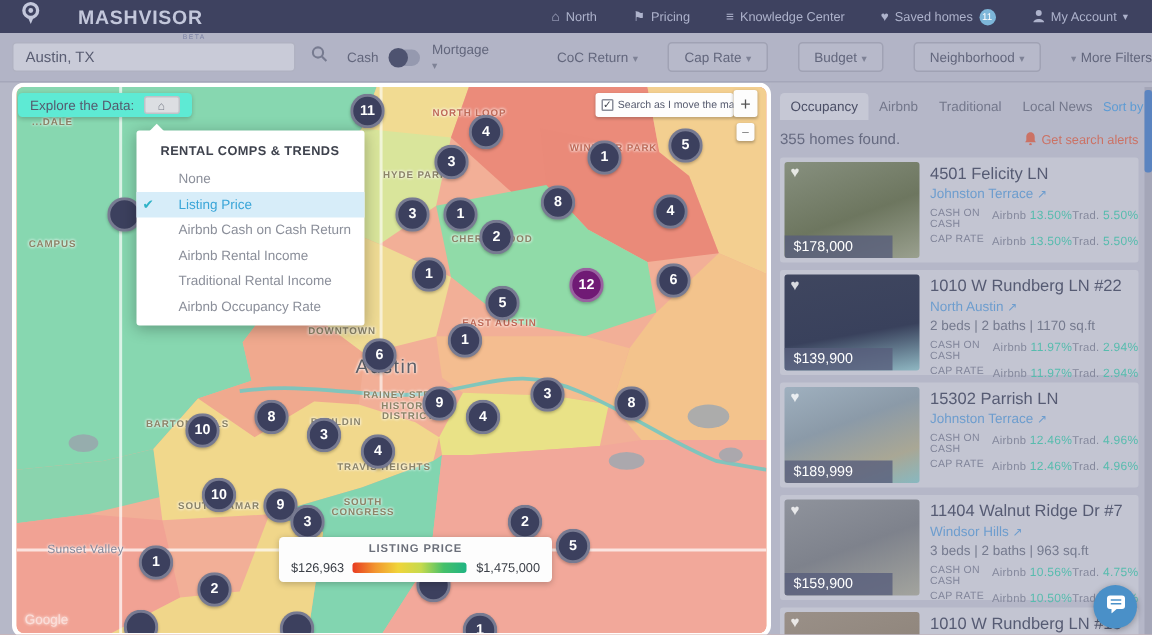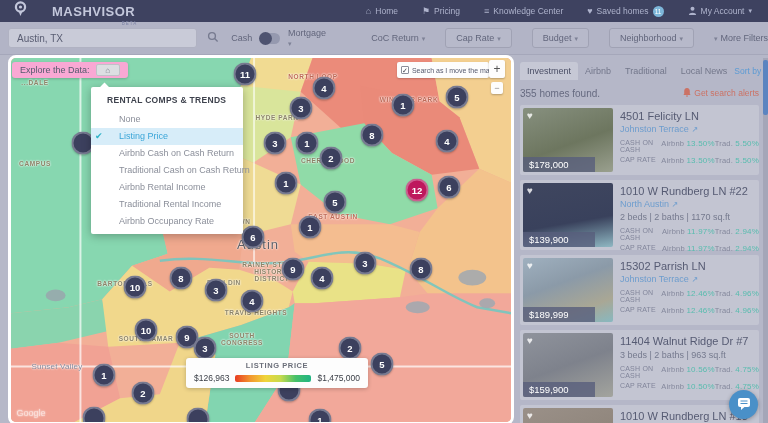--- a/index.html
+++ b/index.html
@@ -33,21 +33,21 @@
   
   .mappanel { position:absolute; left:8px; top:55px; width:506px; height:370px; border:3px solid #ffffff; border-radius:8px; overflow:hidden; background:#f2af97; z-index:30; }
   .maplayer { position:absolute; left:0; top:0; width:500px; height:364px; }
   .maplabel { position:absolute; transform:translate(-50%,-50%); font-size:6.5px; font-weight:bold; letter-spacing:.6px; color:#8c8468; white-space:nowrap; text-shadow:0 0 2px rgba(255,255,255,.9),0 0 2px rgba(255,255,255,.9); z-index:3; }
   .maplabel.red { color:#bf6a58; }
   .maplabel.city { font-size:13px; font-weight:normal; letter-spacing:1px; color:#5d6068; }
   .maplabel.citysm { font-size:8px; font-weight:normal; letter-spacing:.2px; color:#84879a; }
   .maplabel.attrib { font-size:9px; font-weight:normal; color:#ffffff; opacity:.65; letter-spacing:0; }
   .marker { position:absolute; transform:translate(-50%,-50%); width:23px; height:23px; border-radius:50%; background:#3c405e; border:2px solid rgba(230,232,240,.35); box-shadow:0 1px 2px rgba(0,0,0,.25); color:#fff; font-size:9.5px; font-weight:bold; display:flex; align-items:center; justify-content:center; z-index:4; cursor:pointer; }
 
-  .explorebar { position:absolute; left:1px; top:4px; width:116px; height:16px; background:#f9a8d4; border-radius:3px; box-shadow:0 1px 3px rgba(0,0,0,.2); display:flex; align-items:center; z-index:6; }
+  .explorebar { position:absolute; left:1px; top:4px; width:116px; height:16px; background:#5eead4; border-radius:3px; box-shadow:0 1px 3px rgba(0,0,0,.2); display:flex; align-items:center; z-index:6; }
   .explorebar .xlabel { font-size:9px; color:#555a6e; margin-left:8px; white-space:nowrap; }
   .homebtn { margin-left:6px; width:24px; height:12px; background:#dcdee2; border:1px solid #c0c2c8; border-radius:2px; display:flex; align-items:center; justify-content:center; font-size:8px; color:#7a7e8a; cursor:pointer; }
 
   .dropdown { position:absolute; left:80px; top:29px; width:152px; background:#ffffff; border-radius:2px; box-shadow:0 2px 10px rgba(0,0,0,.28); z-index:7; padding-bottom:4px; }
   .dropdown::before { content:""; position:absolute; left:10px; top:-3px; width:7px; height:7px; background:#fff; transform:rotate(45deg); }
   .dd-header { font-size:8.5px; font-weight:bold; color:#3e424d; letter-spacing:.3px; padding:8px 0 6px 16px; }
   .dd-item { position:relative; height:17px; line-height:17px; padding-left:28px; font-size:9px; color:#8b8f9a; cursor:pointer; white-space:nowrap; }
   .dd-item.sel { background:#d7edf9; color:#3ba6d8; }
   .dd-check { position:absolute; left:4px; top:0; font-size:9px; color:#2fb3c7; }
 
@@ -110,21 +110,21 @@
           <circle cx="6.5" cy="6" r="1.6" fill="#c3c7db"></circle>
           <path d="M4.6 10.6 L8.4 10.6 L6.5 15 Z" fill="#c3c7db"></path>
         </svg>
     </span>
     <span class="logo-text">MASHVISOR</span>
     <span class="logo-beta">BETA</span>
   </div>
   <div class="navmenu">
       <div class="navitem">
         <span class="glyph">⌂</span>
-        <span>Home</span>
+        <span>North</span>
       </div>
       <div class="navitem">
         <span class="glyph">⚑</span>
         <span>Pricing</span>
       </div>
       <div class="navitem">
         <span class="glyph">≡</span>
         <span>Knowledge Center</span>
       </div>
       <div class="navitem">
@@ -224,21 +224,21 @@
       <div class="marker" style="left: 290px; top: 50px; background: rgb(60, 64, 94);">3</div>
       <div class="marker" style="left: 392px; top: 47px; background: rgb(60, 64, 94);">1</div>
       <div class="marker" style="left: 446px; top: 39px; background: rgb(60, 64, 94);">5</div>
       <div class="marker" style="left: 72px; top: 85px; background: rgb(60, 64, 94);"></div>
       <div class="marker" style="left: 264px; top: 85px; background: rgb(60, 64, 94);">3</div>
       <div class="marker" style="left: 296px; top: 85px; background: rgb(60, 64, 94);">1</div>
       <div class="marker" style="left: 361px; top: 77px; background: rgb(60, 64, 94);">8</div>
       <div class="marker" style="left: 436px; top: 83px; background: rgb(60, 64, 94);">4</div>
       <div class="marker" style="left: 320px; top: 100px; background: rgb(60, 64, 94);">2</div>
       <div class="marker" style="left: 275px; top: 125px; background: rgb(60, 64, 94);">1</div>
-      <div class="marker" style="left: 406px; top: 132px; background: #be185d;">12</div>
+      <div class="marker" style="left: 380px; top: 132px; background: #701a75;">12</div>
       <div class="marker" style="left: 438px; top: 129px; background: rgb(60, 64, 94);">6</div>
       <div class="marker" style="left: 324px; top: 144px; background: rgb(60, 64, 94);">5</div>
       <div class="marker" style="left: 299px; top: 169px; background: rgb(60, 64, 94);">1</div>
       <div class="marker" style="left: 242px; top: 179px; background: rgb(60, 64, 94);">6</div>
       <div class="marker" style="left: 282px; top: 211px; background: rgb(60, 64, 94);">9</div>
       <div class="marker" style="left: 170px; top: 220px; background: rgb(60, 64, 94);">8</div>
       <div class="marker" style="left: 124px; top: 229px; background: rgb(60, 64, 94);">10</div>
       <div class="marker" style="left: 205px; top: 232px; background: rgb(60, 64, 94);">3</div>
       <div class="marker" style="left: 311px; top: 220px; background: rgb(60, 64, 94);">4</div>
       <div class="marker" style="left: 354px; top: 205px; background: rgb(60, 64, 94);">3</div>
@@ -265,21 +265,20 @@
         <span>⌂</span>
       </span>
   </div>
 
   <div class="dropdown">
     <div class="dd-header">RENTAL COMPS &amp; TRENDS</div>
     <div id="dditems">
         <div class="dd-item"><span>None</span></div>
         <div class="dd-item sel"><span class="dd-check">✔</span><span>Listing Price</span></div>
         <div class="dd-item"><span>Airbnb Cash on Cash Return</span></div>
-        <div class="dd-item"><span>Traditional Cash on Cash Return</span></div>
         <div class="dd-item"><span>Airbnb Rental Income</span></div>
         <div class="dd-item"><span>Traditional Rental Income</span></div>
         <div class="dd-item"><span>Airbnb Occupancy Rate</span></div>
       </div>
   </div>
 
   <div class="searchmove">
     <span class="cb">✓</span>
     <span class="smlabel">Search as I move the map</span>
   </div>
@@ -291,21 +290,21 @@
     <div class="leg-row">
       <span class="leg-min">$126,963</span>
       <span class="leg-bar" id="legbar" style="background: linear-gradient(90deg, rgb(232, 60, 34), rgb(242, 150, 47), rgb(240, 212, 58), rgb(198, 218, 77), rgb(69, 192, 106), rgb(32, 180, 131));"></span>
       <span class="leg-max">$1,475,000</span>
     </div>
   </div>
 </div>
 
 <div class="sidebar">
   <div class="tabsrow" id="tabsrow">
-      <span class="tab active">Investment</span>
+      <span class="tab active">Occupancy</span>
       <span class="tab">Airbnb</span>
       <span class="tab">Traditional</span>
       <span class="tab">Local News</span>
       <span class="sortby">Sort by ▾</span>
     </div>
   <div class="resultsrow">
     <span class="results">355 homes found.</span>
     <span class="alerts">
       <span><svg width="8" height="9" viewBox="0 0 10 11">
             <path d="M5 0 C2.5 0 1.5 2 1.5 4 L1.5 7 L0.5 8.5 L9.5 8.5 L8.5 7 L8.5 4 C8.5 2 7.5 0 5 0 Z" fill="#cb7265"></path>
@@ -382,20 +381,21 @@
           </div>
         </div>
       </div>
       <div class="card">
         <div class="photo g4">
           <span class="heart">♥</span>
           <span class="price">$159,900</span>
         </div>
         <div class="cbody">
           <div class="addr">11404 Walnut Ridge Dr #7</div>
+          <div class="hood">Windsor Hills <span class="ext">↗</span></div>
           <div class="beds">3 beds | 2 baths | 963 sq.ft</div>
           <div class="stats">
             <div class="stat">
               <span class="sl">CASH ON CASH</span>
               <span class="grp">Airbnb <span class="val">10.56%</span></span>
               <span class="grp">Trad. <span class="val">4.75%</span></span>
             </div>
             <div class="stat">
               <span class="sl">CAP RATE</span>
               <span class="grp">Airbnb <span class="val">10.50%</span></span>

